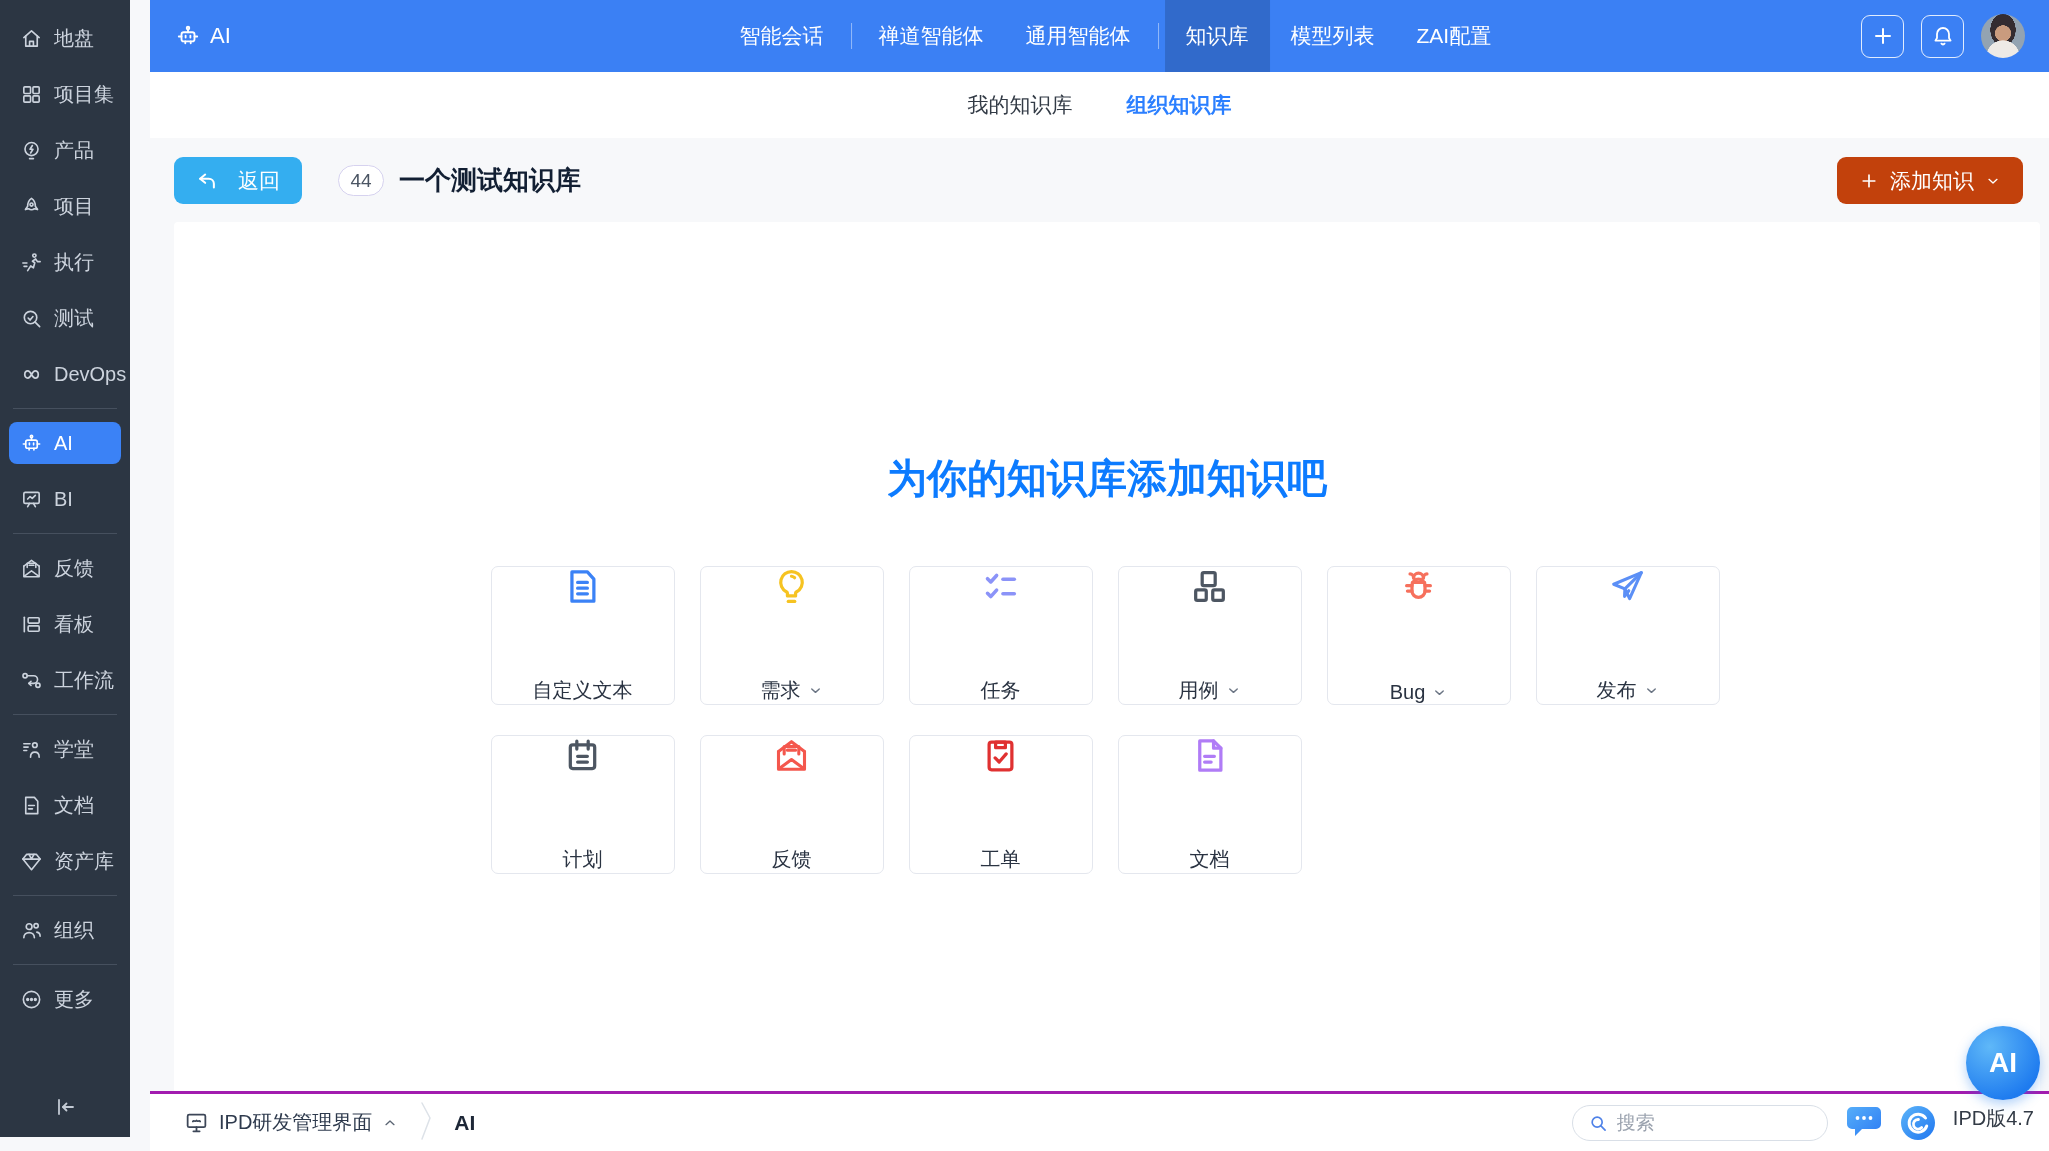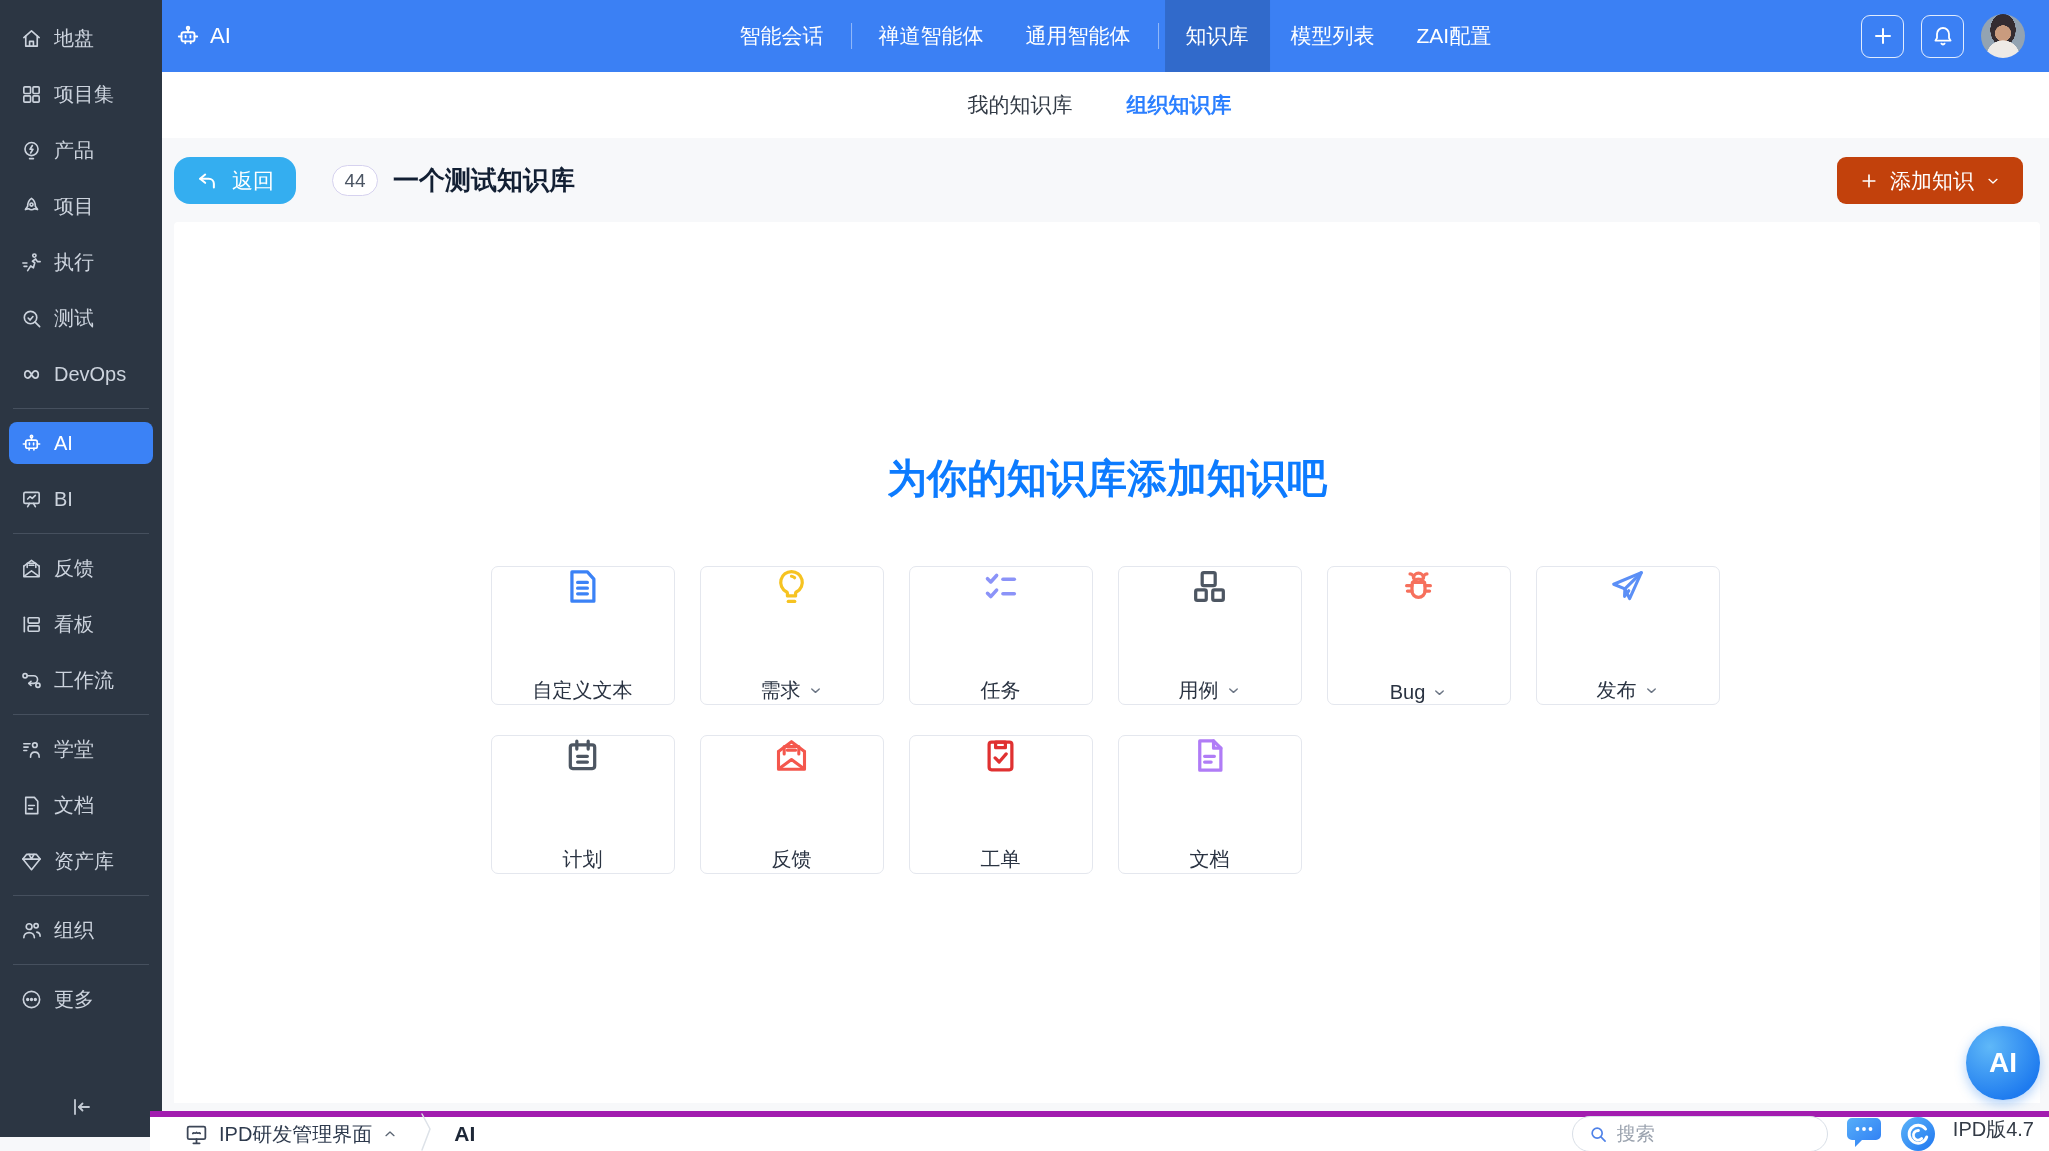--- a/index.html
+++ b/index.html
@@ -1,21 +1,21 @@
 <!DOCTYPE html>
 <html><head>
 <meta charset="utf-8">
 <style>
   * { margin:0; padding:0; box-sizing:border-box; }
   html,body { width:2049px; height:1151px; }
   body { font-family:"Liberation Sans","DejaVu Sans",sans-serif; background:#f7f8fa; overflow:hidden; }
   .root { position:relative; width:2049px; height:1151px; background:#f7f8fa; }
 
   
-  .sidebar { position:absolute; left:0; top:0; bottom:14px; width:162px; background:#2c3643; color:#cdd3dd;
+  .sidebar { position:absolute; left:0; top:0; bottom:14px; width:130px; background:#2c3643; color:#cdd3dd;
              display:flex; flex-direction:column; padding:10px 9px 10px; z-index:5; }
   .side-item { display:flex; align-items:center; gap:11px; height:42px; padding:0 11px; margin:7px 0 7px;
                border-radius:8px; font-size:20px; color:#ccd3dd; cursor:pointer; flex:none; white-space:nowrap; }
   .side-item svg { width:23px; height:23px; flex:none; }
   .side-item.active { background:#3b82f6; color:#ffffff; }
   .side-divider { height:1px; background:#46505e; margin:6px 4px; flex:none; }
   .side-collapse { margin-top:auto; display:flex; justify-content:center; align-items:center; height:40px;
                    color:#c3cad4; cursor:pointer; }
   .side-collapse svg { width:24px; height:24px; }
 
@@ -41,22 +41,22 @@
 
   
   .tabbar { position:absolute; left:150px; top:72px; right:0; height:66px; background:#ffffff;
             display:flex; align-items:center; justify-content:center; gap:46px; }
   .tab-item { font-size:21px; color:#333b46; cursor:pointer; padding:6px 4px; }
   .tab-item.active { color:#2b7fff; font-weight:bold; }
 
   
   .content-header { position:absolute; left:174px; right:26px; top:157px; height:47px;
                     display:flex; align-items:center; }
-  .back-btn { display:flex; align-items:center; gap:14px; background:#34aef0; color:#fff; border:none;
-              height:47px; padding:0 22px; border-radius:16px; font-size:21px; cursor:pointer;
+  .back-btn { display:flex; align-items:center; gap:20px; background:#34aef0; color:#fff; border:none;
+              height:47px; padding:0 22px; border-radius:9px; font-size:21px; cursor:pointer;
               font-family:inherit; }
   .back-btn svg { width:22px; height:22px; }
   .count-badge { margin-left:36px; min-width:46px; height:31px; border:1.5px solid #d6d2ef; border-radius:16px;
                  display:flex; align-items:center; justify-content:center; padding:0 11px;
                  font-size:19px; color:#4b5563; background:#fff; }
   .kb-title { margin-left:15px; font-size:26px; font-weight:bold; color:#121f33; }
   .add-btn { margin-left:auto; display:flex; align-items:center; gap:11px; background:#c2410c; color:#fff;
              border:none; height:47px; padding:0 22px; border-radius:9px; font-size:21px; cursor:pointer;
              font-family:inherit; }
   .add-btn svg { width:20px; height:20px; }
@@ -73,22 +73,22 @@
   .kcard-label { display:flex; align-items:center; gap:7px; font-size:20px; color:#2a3342; }
   .kcard-label svg { width:15px; height:15px; color:#6b7584; }
 
   
   .float-ai { position:absolute; right:9px; bottom:51px; width:74px; height:74px; border-radius:50%;
               background:radial-gradient(circle at 32% 28%, #5fb8f8, #1e7bef 75%);
               color:#fff; font-size:28px; font-weight:bold; display:flex; align-items:center; justify-content:center;
               box-shadow:0 4px 12px rgba(30,123,239,0.35); cursor:pointer; z-index:8; }
 
   
-  .statusbar { position:absolute; left:150px; right:0; bottom:0; height:40px; background:#ffffff;
-               border-top:6px solid #a21caf; display:flex; align-items:center; z-index:6; }
+  .statusbar { position:absolute; left:150px; right:0; bottom:0; height:60px; background:#ffffff;
+               border-top:3px solid #a21caf; display:flex; align-items:center; z-index:6; }
   .sb-left { display:flex; align-items:center; gap:10px; margin-left:34px; font-size:20px; color:#2e3a4d; cursor:pointer; }
   .sb-left svg.monitor { width:25px; height:25px; color:#3c4657; }
   .sb-left svg.chev { width:16px; height:16px; color:#5b6573; }
   .sb-sep { margin:0 20px; }
   .sb-sep svg { width:16px; height:44px; color:#dde2e8; }
   .sb-current { font-size:21px; font-weight:bold; color:#1d2737; }
   .sb-right { margin-left:auto; display:flex; align-items:flex-start; gap:17px; margin-right:15px; }
   .search-pill { width:256px; height:36px; border:1px solid #d9dfe7; border-radius:18px; background:#fff;
                  display:flex; align-items:center; gap:9px; padding:0 15px; }
   .search-pill svg { width:20px; height:20px; color:#4f82e8; flex:none; }

